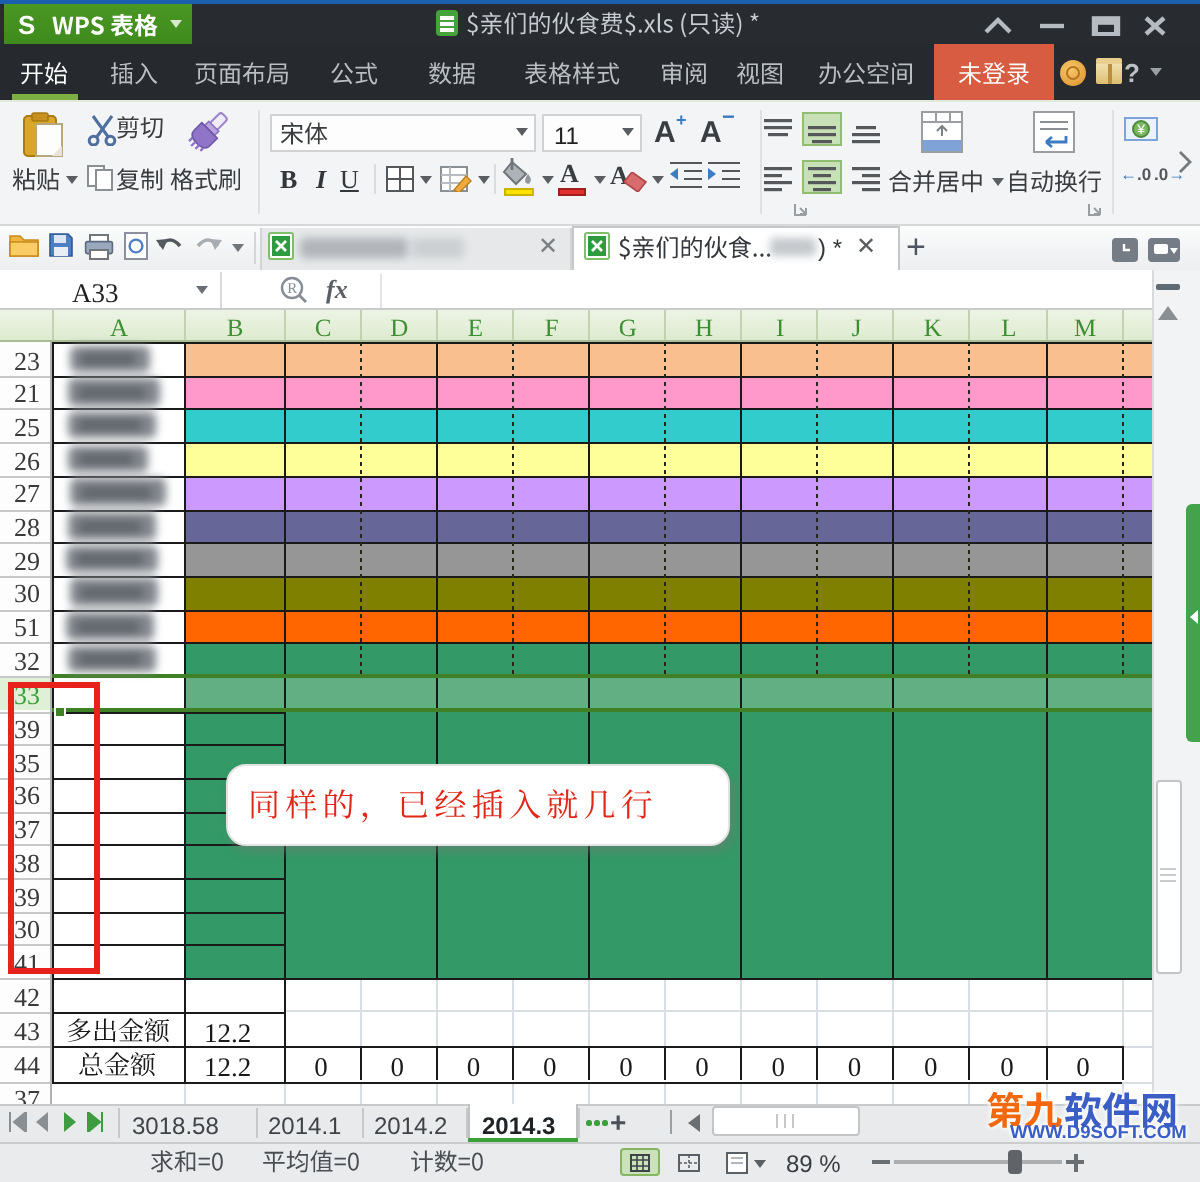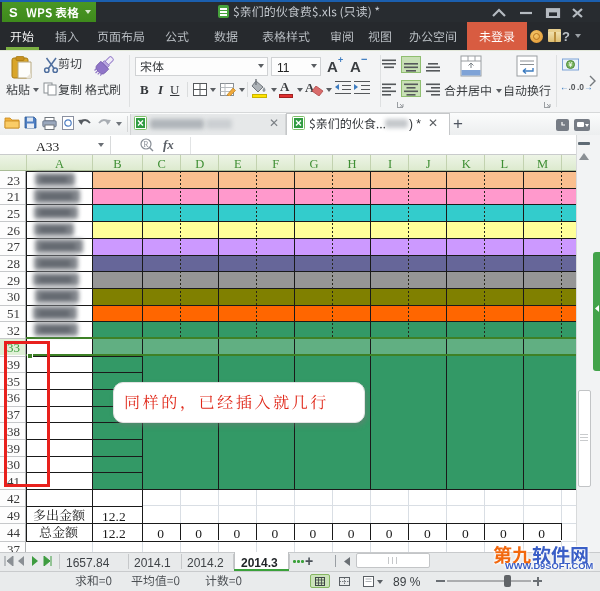--- a/index.html
+++ b/index.html
@@ -372,21 +372,21 @@
 <div style="position:absolute;left:2px;top:423.8px;width:23px;font:13px &quot;Liberation Serif&quot;;color:#3A3A3A;text-align:center">38</div>
 <div style="position:absolute;left:0;top:422.3px;width:25.5px;height:1px;background:#C6C8CA"></div>
 <div style="position:absolute;left:2px;top:440.5px;width:23px;font:13px &quot;Liberation Serif&quot;;color:#3A3A3A;text-align:center">39</div>
 <div style="position:absolute;left:0;top:439.0px;width:25.5px;height:1px;background:#C6C8CA"></div>
 <div style="position:absolute;left:2px;top:457.2px;width:23px;font:13px &quot;Liberation Serif&quot;;color:#3A3A3A;text-align:center">30</div>
 <div style="position:absolute;left:0;top:455.7px;width:25.5px;height:1px;background:#C6C8CA"></div>
 <div style="position:absolute;left:2px;top:473.9px;width:23px;font:13px &quot;Liberation Serif&quot;;color:#3A3A3A;text-align:center">41</div>
 <div style="position:absolute;left:0;top:472.4px;width:25.5px;height:1px;background:#C6C8CA"></div>
 <div style="position:absolute;left:2px;top:490.6px;width:23px;font:13px &quot;Liberation Serif&quot;;color:#3A3A3A;text-align:center">42</div>
 <div style="position:absolute;left:0;top:489.1px;width:25.5px;height:1px;background:#C6C8CA"></div>
-<div style="position:absolute;left:2px;top:507.7px;width:23px;font:13px &quot;Liberation Serif&quot;;color:#3A3A3A;text-align:center">49</div>
+<div style="position:absolute;left:2px;top:507.7px;width:23px;font:13px &quot;Liberation Serif&quot;;color:#3A3A3A;text-align:center">43</div>
 <div style="position:absolute;left:0;top:506.2px;width:25.5px;height:1px;background:#C6C8CA"></div>
 <div style="position:absolute;left:2px;top:524.9px;width:23px;font:13px &quot;Liberation Serif&quot;;color:#3A3A3A;text-align:center">44</div>
 <div style="position:absolute;left:0;top:523.4px;width:25.5px;height:1px;background:#C6C8CA"></div>
 <div style="position:absolute;left:2px;top:542.0px;width:23px;font:13px &quot;Liberation Serif&quot;;color:#3A3A3A;text-align:center">37</div>
 <div style="position:absolute;left:0;top:540.5px;width:25.5px;height:1px;background:#C6C8CA"></div>
 <div style="position:absolute;left:25px;top:171px;width:1px;height:381px;background:#B0B2B4"></div>
 <div style="position:absolute;left:91.5px;top:171.0px;width:484.5px;height:17.599999999999998px;background:#FABF8F"></div>
 <div style="position:absolute;left:91.5px;top:187.7px;width:484.5px;height:17.599999999999998px;background:#FF99CC"></div>
 <div style="position:absolute;left:91.5px;top:204.4px;width:484.5px;height:17.599999999999998px;background:#33CCCC"></div>
 <div style="position:absolute;left:91.5px;top:221.1px;width:484.5px;height:17.599999999999998px;background:#FFFF99"></div>
@@ -546,21 +546,21 @@
       <path d="M1 0 V10 M9 0 L3 5 L9 10 Z" fill="#8A8F94" stroke="#8A8F94" stroke-width="1"></path>
       <path d="M20 0 L14 5 L20 10 Z" fill="#8A8F94"></path>
       <path d="M28 0 L34 5 L28 10 Z" fill="#3E9C40"></path>
       <path d="M40 0 L46 5 L40 10 Z M47 0 V10" fill="#3E9C40" stroke="#3E9C40" stroke-width="1"></path>
     </svg>
 <div style="position:absolute;left:59px;top:554px;width:1px;height:15px;background:#C6C8CA"></div>
 <div style="position:absolute;left:127.5px;top:554px;width:1px;height:15px;background:#C6C8CA"></div>
 <div style="position:absolute;left:180.5px;top:554px;width:1px;height:15px;background:#C6C8CA"></div>
 <div style="position:absolute;left:233px;top:554px;width:1px;height:15px;background:#C6C8CA"></div>
 <div style="position:absolute;left:288.5px;top:554px;width:1px;height:15px;background:#C6C8CA"></div>
-<div style="position:absolute;left:66px;top:556px;font:12px &quot;Liberation Sans&quot;;color:#3F4347">1657.84</div>
+<div style="position:absolute;left:66px;top:556px;font:12px &quot;Liberation Sans&quot;;color:#3F4347">3018.58</div>
 <div style="position:absolute;left:134px;top:556px;font:12px &quot;Liberation Sans&quot;;color:#3F4347">2014.1</div>
 <div style="position:absolute;left:187px;top:556px;font:12px &quot;Liberation Sans&quot;;color:#3F4347">2014.2</div>
 <div style="position:absolute;left:233.5px;top:552px;width:55px;height:19px;background:#fff;border-left:1px solid #BFC1C3;border-right:1px solid #BFC1C3"></div>
 <div style="position:absolute;left:233.5px;top:568.5px;width:55px;height:2.5px;background:#3AA13A"></div>
 <div style="position:absolute;left:241px;top:556px;font:bold 12px &quot;Liberation Sans&quot;;color:#1F2326">2014.3</div>
 <div style="position:absolute;left:293px;top:560px;width:2.5px;height:2.5px;background:#3AA13A;border-radius:50%"></div>
 <div style="position:absolute;left:297px;top:560px;width:2.5px;height:2.5px;background:#3AA13A;border-radius:50%"></div>
 <div style="position:absolute;left:301px;top:560px;width:2.5px;height:2.5px;background:#3AA13A;border-radius:50%"></div>
 <div style="position:absolute;left:305px;top:553px;font:bold 14px &quot;Liberation Sans&quot;;color:#4A5158">+</div>
 <div style="position:absolute;left:335px;top:555px;width:1px;height:12px;background:#9A9FA4"></div>

